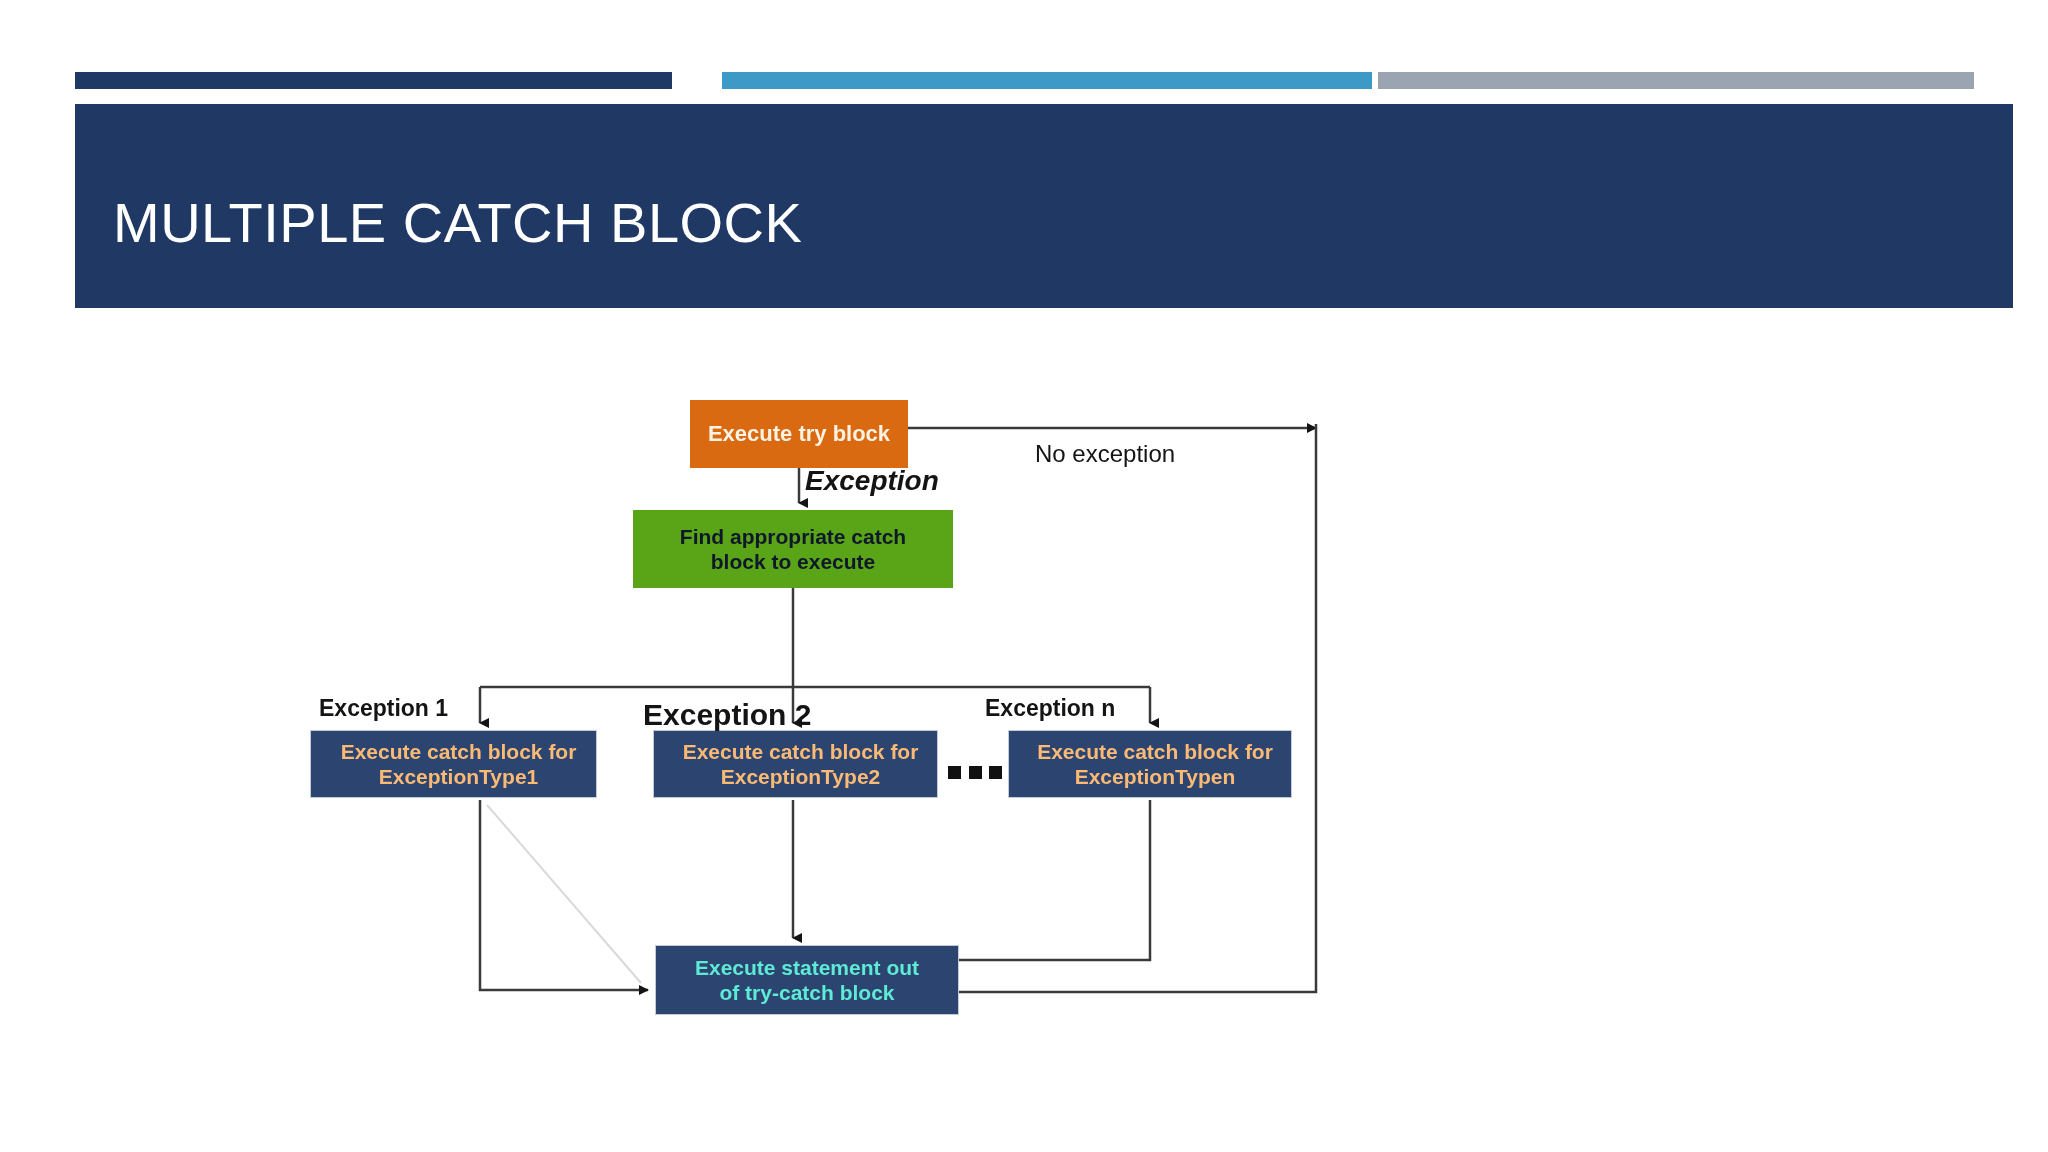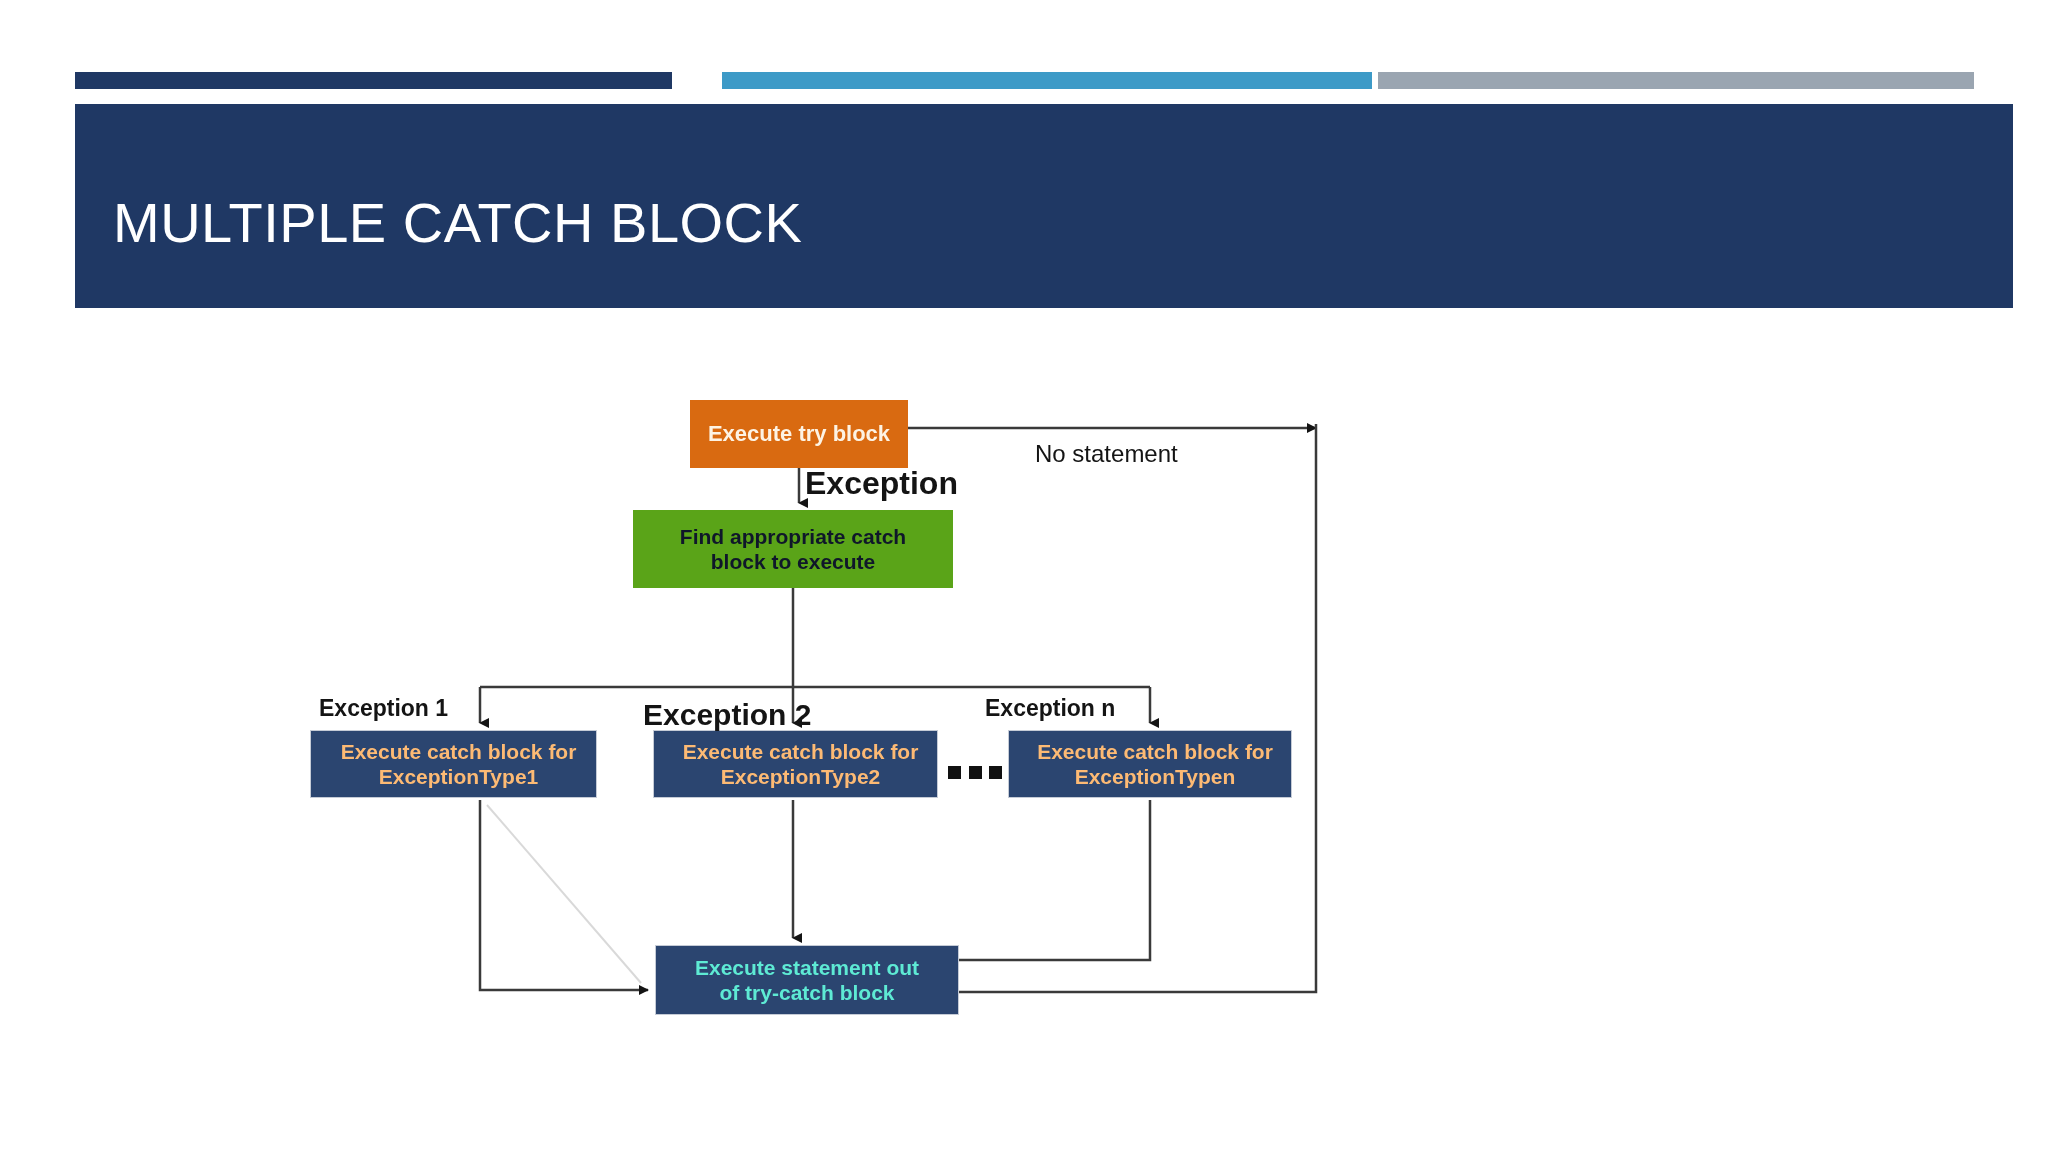--- a/index.html
+++ b/index.html
@@ -112,21 +112,21 @@
   }
 
   
   .edge-label {
     position: absolute;
     font-family: "Liberation Sans", sans-serif;
     font-weight: bold;
     color: #141414;
     white-space: nowrap;
   }
-  .edge-label.exception   { left: 805px;  top: 465px;  font-size: 32px; }
+  .edge-label.exception   { left: 805px;  top: 465px;  font-size: 28px; font-style: italic; }
   .edge-label.no-exception{ left: 1035px; top: 440px;  font-size: 24px; font-weight: normal; }
   .edge-label.exc1        { left: 319px;  top: 695px;  font-size: 23px; }
   .edge-label.exc2        { left: 643px;  top: 698px;  font-size: 30px; }
   .edge-label.excn        { left: 985px;  top: 695px;  font-size: 23px; }
 
   
   .dots {
     position: absolute;
     left: 948px; top: 763px;
     width: 54px; height: 18px;
@@ -231,18 +231,18 @@
     </span>
   </div>
 
   <div class="dots">
     <i></i>
     <i></i>
     <i></i>
   </div>
 
   <div class="edge-label exception">Exception</div>
-  <div class="edge-label no-exception">No statement</div>
+  <div class="edge-label no-exception">No exception</div>
   <div class="edge-label exc1">Exception 1</div>
   <div class="edge-label exc2">Exception 2</div>
   <div class="edge-label excn">Exception n</div>
 
 </div>
 
 </body></html>

